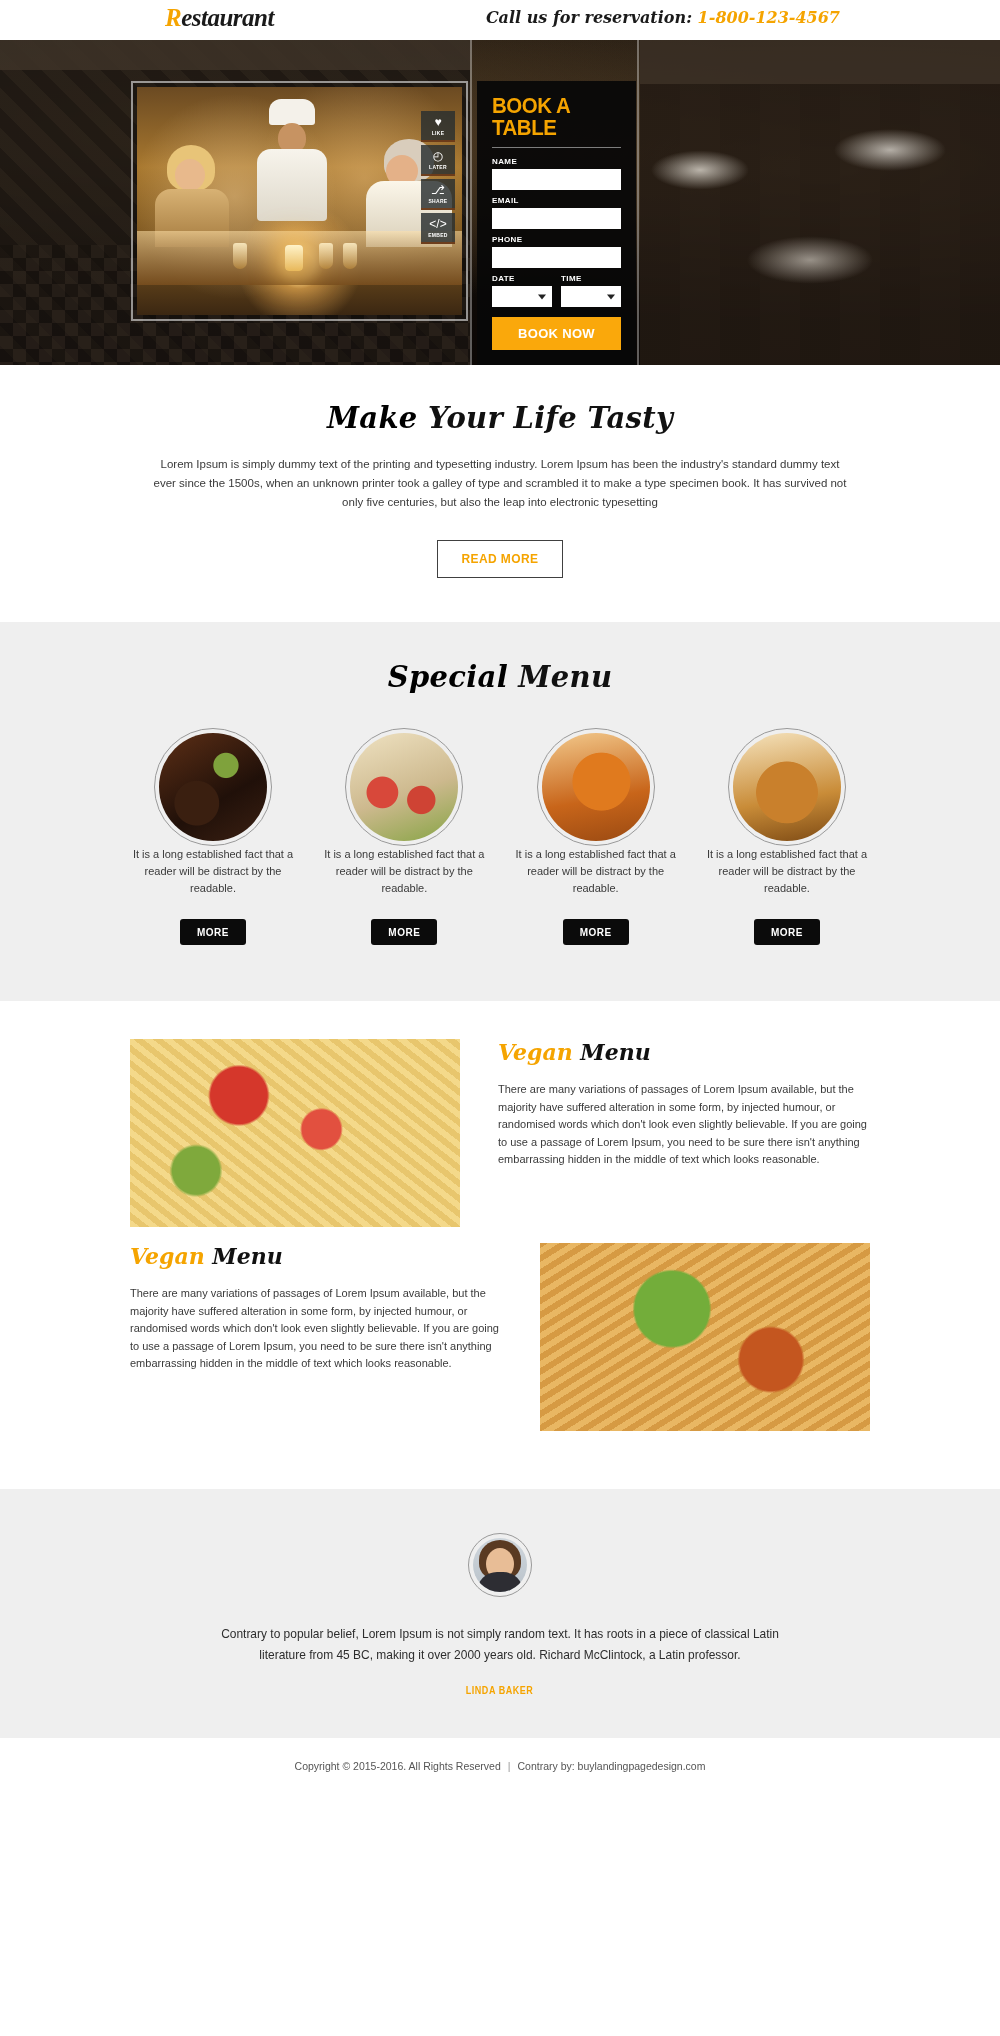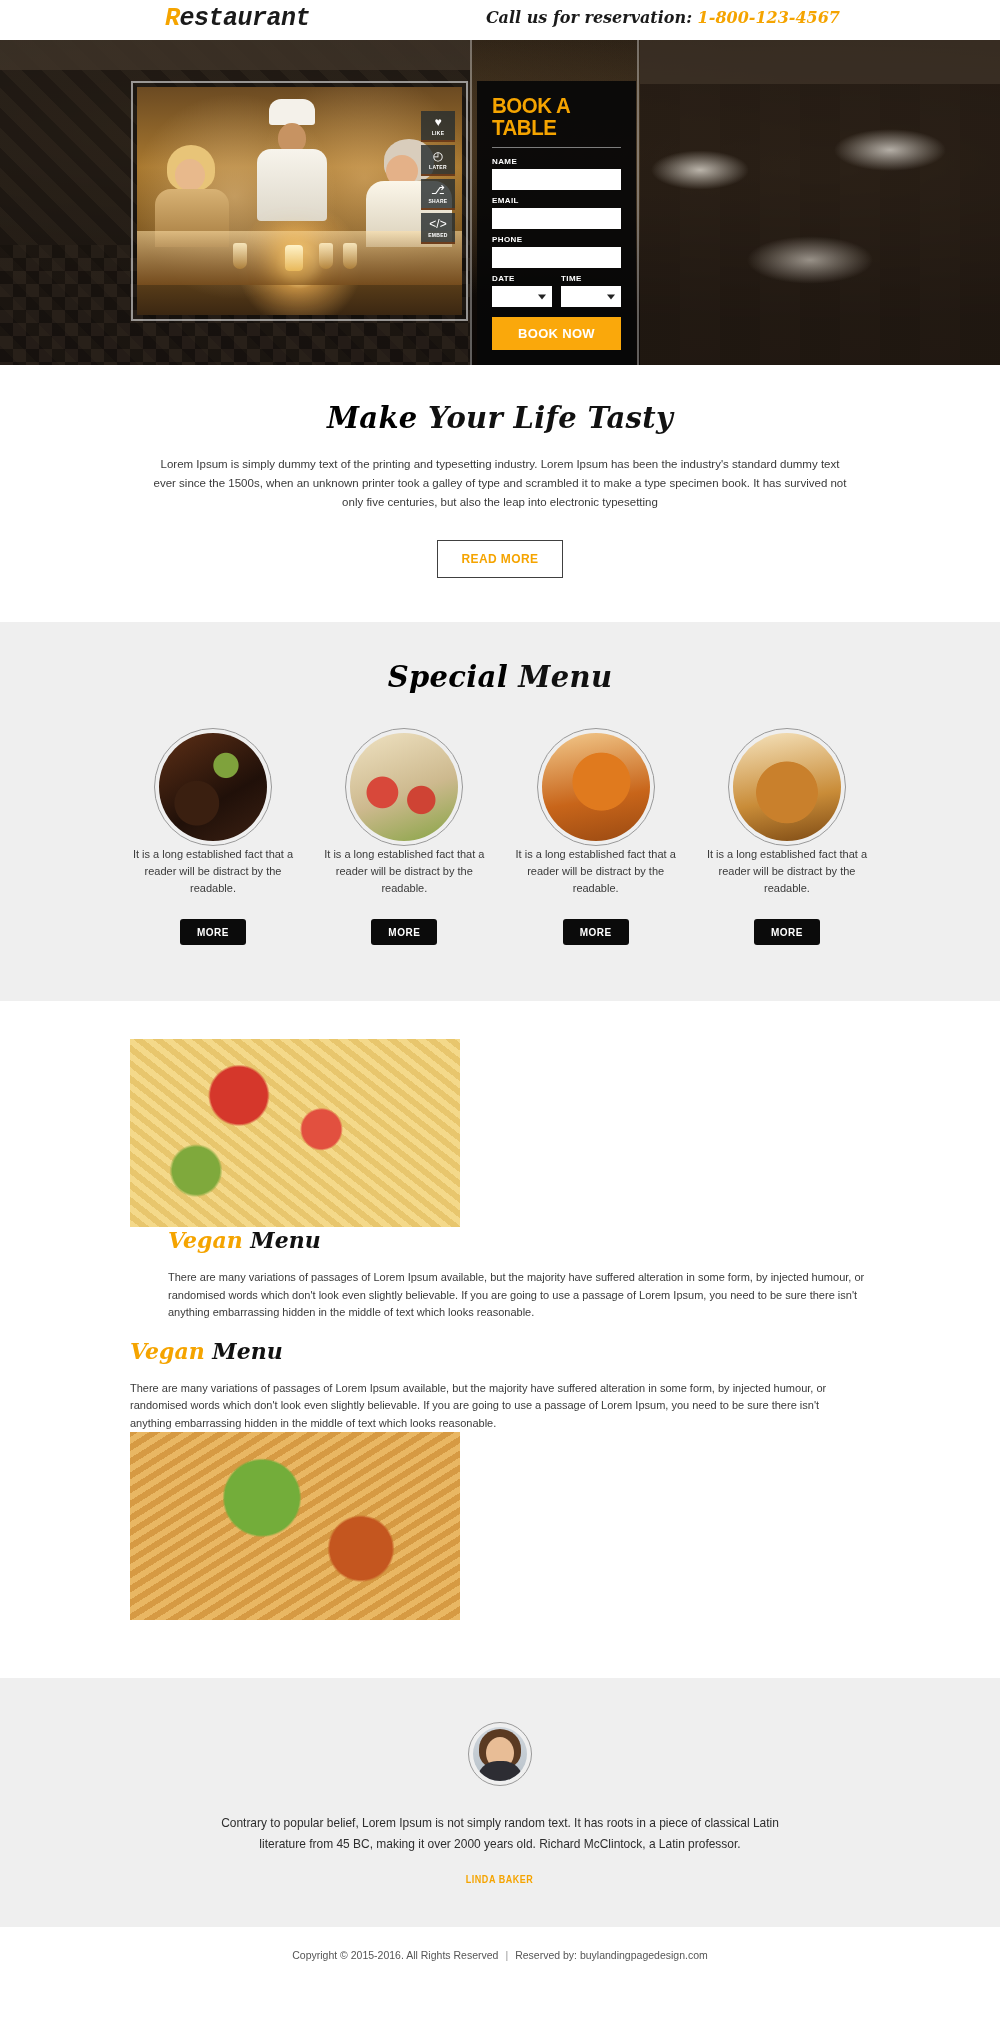--- a/index.html
+++ b/index.html
@@ -13,21 +13,21 @@
   .page { width:1000px; position:relative; overflow:hidden; }
 
   
   .header {
     height:40px; background:#fff;
     display:flex; align-items:center;
     position:relative;
   }
   .logo {
     position:absolute; left:165px; top:4px;
-    font-family:Liberation Mono, monospace;
+    font-family:Liberation Serif, serif;
     font-style:italic; font-weight:bold;
     font-size:25px; letter-spacing:-0.5px;
     color:#1a1a1a;
   }
   .logo .r { color:#f5a400; }
   .callus {
     position:absolute; right:160px; top:8px;
     font-family:"DejaVu Serif", serif;
     font-style:italic; font-weight:bold;
     font-size:16px; color:#1a1a1a; white-space:nowrap;
@@ -271,21 +271,21 @@
     font-size:11px; line-height:17px; color:#3a3a3a;
   }
   .more-btn {
     margin:22px auto 0; display:block; width:66px; height:26px;
     background:#0b0b0b; color:#fff; border:none; border-radius:3px;
     font-size:10px; font-weight:bold; letter-spacing:.5px; cursor:pointer;
   }
 
   
   .sec-vegan { background:#fff; padding:38px 0 58px; }
-  .vrow { width:740px; margin:0 auto; display:flex; align-items:flex-start;flex-direction:column; }
+  .vrow { width:740px; margin:0 auto; display:flex; align-items:flex-start; }
   .vrow.second { margin-top:16px; }
   .vimg { width:330px; height:188px; }
   .vimg.pasta1 { background:
       radial-gradient(circle at 33% 30%, #d5372b 0 11%, rgba(0,0,0,0) 12%),
       radial-gradient(circle at 58% 48%, #e2503f 0 9%, rgba(0,0,0,0) 10%),
       radial-gradient(circle at 20% 70%, #7fa93c 0 8%, rgba(0,0,0,0) 9%),
       repeating-linear-gradient(38deg,#f4d98a 0 6px,#e8c66d 6px 12px); }
   .vimg.pasta2 { background:
       radial-gradient(circle at 40% 35%, #73ad3a 0 16%, rgba(0,0,0,0) 17%),
       radial-gradient(circle at 70% 62%, #c4561f 0 12%, rgba(0,0,0,0) 13%),
@@ -492,16 +492,16 @@
           <div class="av-body"></div>
       </div>
     </div>
     <div class="testi-text">Contrary to popular belief, Lorem Ipsum is not simply random text. It has roots in a piece of classical Latin literature from 45 BC, making it over 2000 years old. Richard McClintock, a Latin professor.</div>
     <div class="testi-name">LINDA BAKER</div>
   </div>
 
   <div class="footer">
     <span>Copyright © 2015-2016. All Rights Reserved</span>
     <span class="sep">|</span>
-    <span>Reserved by: buylandingpagedesign.com</span>
+    <span>Contrary by: buylandingpagedesign.com</span>
   </div>
 
 </div>
 
 </body></html>

